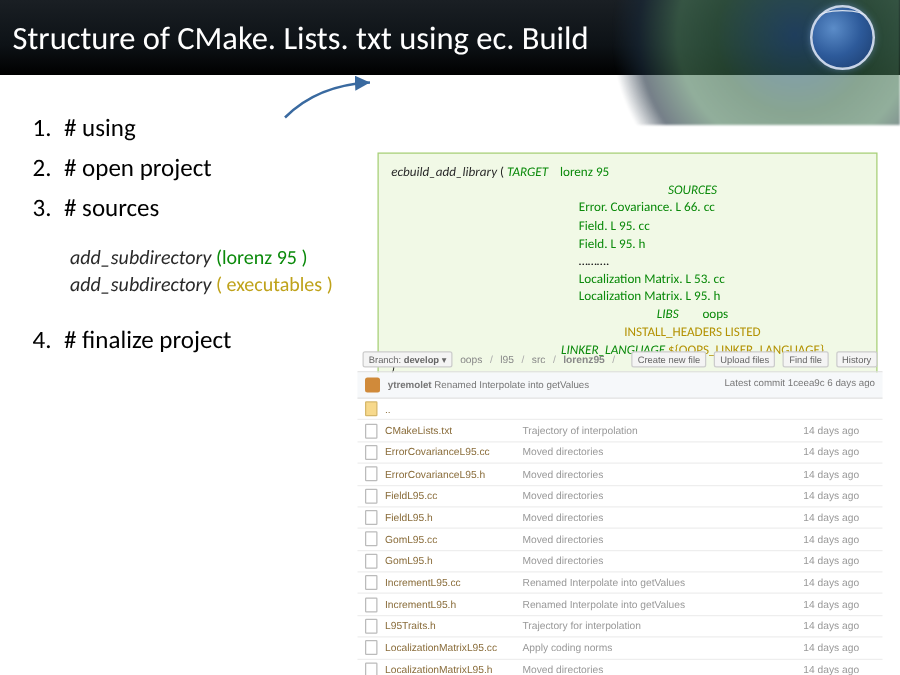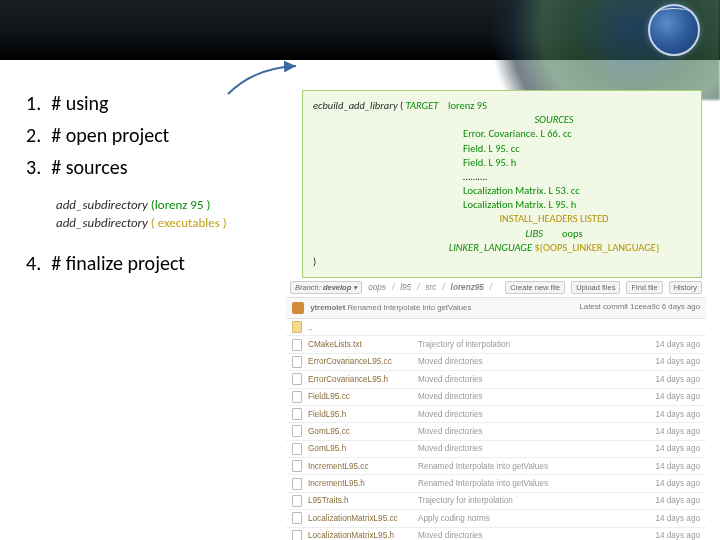--- a/index.html
+++ b/index.html
@@ -85,40 +85,41 @@
     margin-bottom: 6px;
     line-height: 1.3;
   }
   .ol > li::before {
     content: counter(item) ".";
     margin-right: 10px;
   }
   .subcode {
     margin: 16px 0 18px 30px;
     font-family: Calibri, Arial, sans-serif;
-    font-size: 13px;
+    font-size: 16px;
     line-height: 1.4;
   }
   .subcode .fn { color: #2a2a2a; font-style: italic; }
   .subcode .arg-ok { color: #0b8a0b; }
   .subcode .arg-miss { color: #bfa21a; }
 
   .right-col {
     width: 400px;
     position: relative;
   }
   .code-box {
     border: 1px solid #a8cf7a;
     background: #f1f9e6;
     padding: 8px 22px 8px 10px;
     font-family: Calibri, Arial, sans-serif;
     font-size: 10.5px;
     line-height: 1.35;
     color: #222;
     position: relative;
+    margin-top: 32px;
   }
   .code-box .fn { color: #2a2a2a; font-style: italic; }
   .code-box .kw { color: #0b8a0b; font-style: italic; }
   .code-box .val-green { color: #0b8a0b; }
   .code-box .val-yellow { color: #b49305; }
   .code-box .indent1 { padding-left: 116px; display:block;text-align:center;}
   .code-box .indent2 { padding-left: 150px; display:block;}
   .code-box .close { padding-left: 0; }
 
   .arrow {
@@ -140,21 +141,21 @@
     color: #555;
   }
   .fl-head {
     display: flex;
     justify-content: space-between;
     align-items: center;
     border-bottom: 1px solid #ddd;
     padding: 3px 4px;
     color: #888;
   }
-  .fl-head .left { display:flex; gap:6px; align-items:center;font-style:italic;}
+  .fl-head .left { display:flex; gap:6px; align-items:center;}
   .fl-head .slash { color:#aaa; }
   .fl-head .right { display:flex; gap:6px; }
   .fl-head .btn {
     background:#f4f4f4; border:1px solid #ccc; border-radius:2px;
     padding:1px 4px; font-size:7.5px; color:#666;
   }
   .fl-commit {
     display:flex; justify-content:space-between;
     background:#f6f8fa; border-bottom:1px solid #e2e2e2;
     padding:4px 6px; font-size:7.8px; color:#777;text-align:right;
@@ -175,27 +176,28 @@
     background:#fff; border:1px solid #bbb;
     border-radius:1px; margin-right:6px;
     position:relative; flex-shrink:0;
   }
   .fl-icon.folder {
     background:#f7d98c; border-color:#d5b76a;
   }
   .fl-name { width:110px; color:#8a6d3b; }
   .fl-name.link { color:#8a6d3b; }
   .fl-msg  { flex:1; color:#999; }
-  .fl-time { width:70px; text-align:right; color:#999;}
+  .fl-time { width:70px; text-align:center; color:#999;}
 </style>
 </head>
 <body>
 
 <div class="header">
   <div class="header-bg-earth"></div>
+  <h1>Structure of CMake. Lists. txt using ec. Build</h1>
   <div class="logo"></div>
 </div>
 
 <div class="content">
   <div class="left-col">
     <ol class="ol">
       <li># using</li>
       <li># open project</li>
       <li># sources</li>
     </ol>
@@ -222,25 +224,25 @@
         <span class="kw">TARGET</span>&nbsp;&nbsp;&nbsp;
         <span class="val-green">lorenz 95</span>
       </div>
       <span class="indent1"><span class="kw">SOURCES</span></span>
       <span class="indent2 val-green">Error. Covariance. L 66. cc</span>
       <span class="indent2 val-green">Field. L 95. cc</span>
       <span class="indent2 val-green">Field. L 95. h</span>
       <span class="indent2">……….</span>
       <span class="indent2 val-green">Localization Matrix. L 53. cc</span>
       <span class="indent2 val-green">Localization Matrix. L 95. h</span>
-      <span class="indent1 val-yellow">INSTALL_HEADERS LISTED</span>
       <span class="indent1">
         <span class="kw">LIBS</span>&nbsp;&nbsp;&nbsp;&nbsp;&nbsp;&nbsp;&nbsp;
         <span class="val-green">oops</span>
       </span>
+      <span class="indent1 val-yellow">INSTALL_HEADERS LISTED</span>
       <span class="indent1">
         <span class="kw">LINKER_LANGUAGE</span>
         <span class="val-yellow">${OOPS_LINKER_LANGUAGE}</span>
       </span>
       <div class="close">)</div>
     </div>
   </div>
 </div>
 
 <svg class="arrow" viewBox="0 0 78 40">

